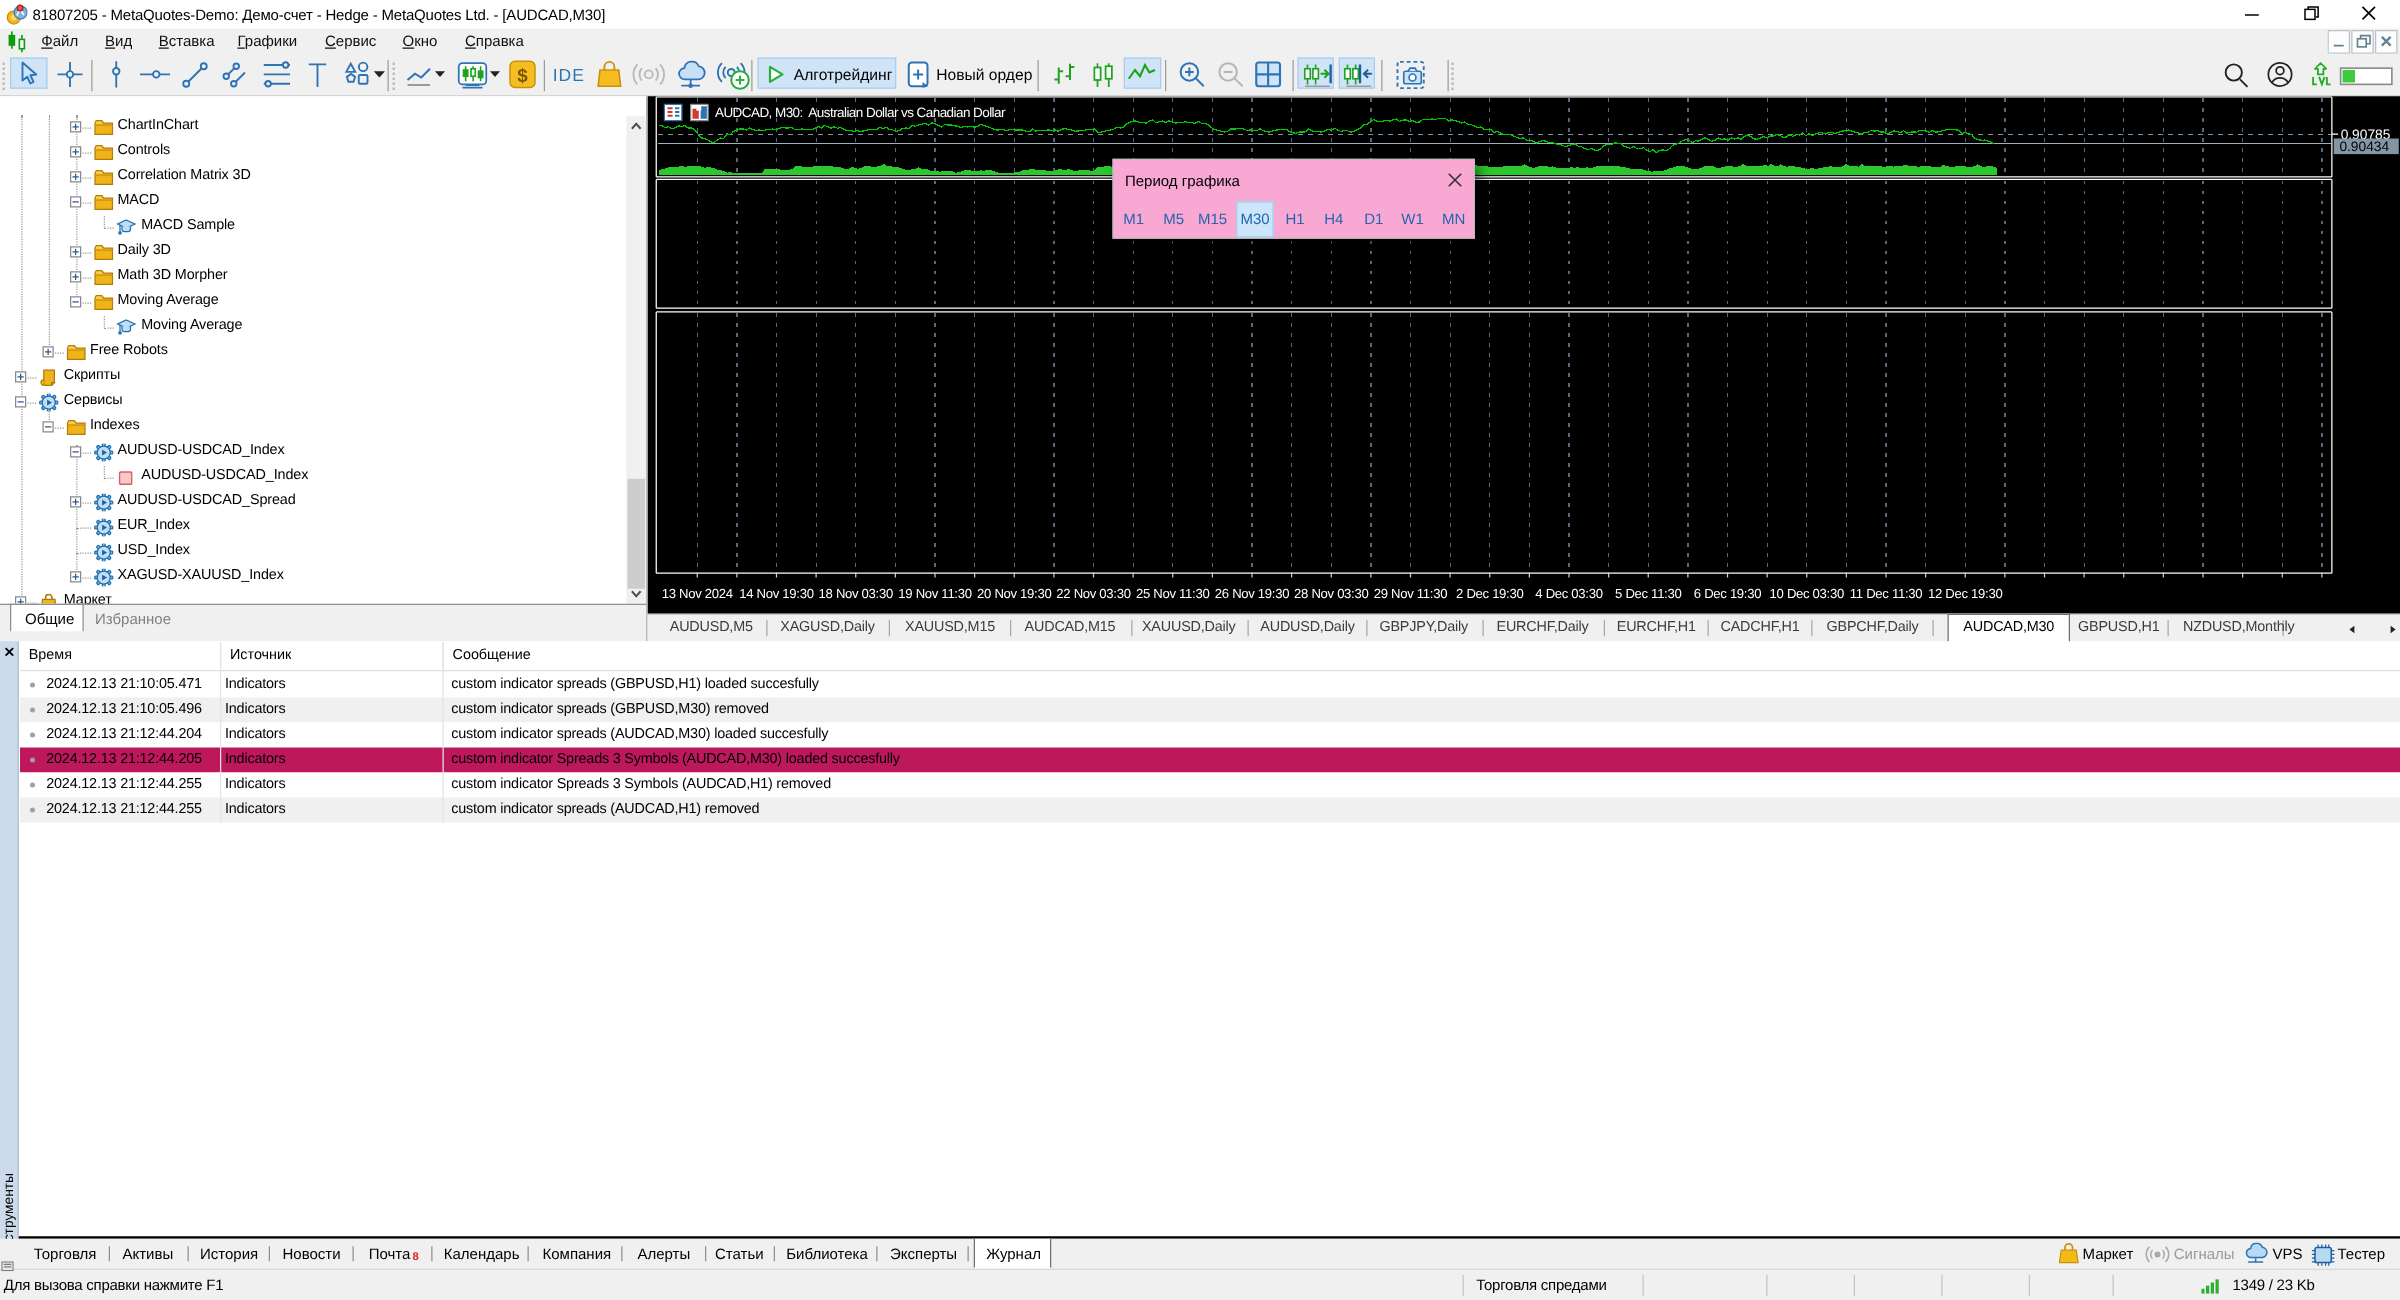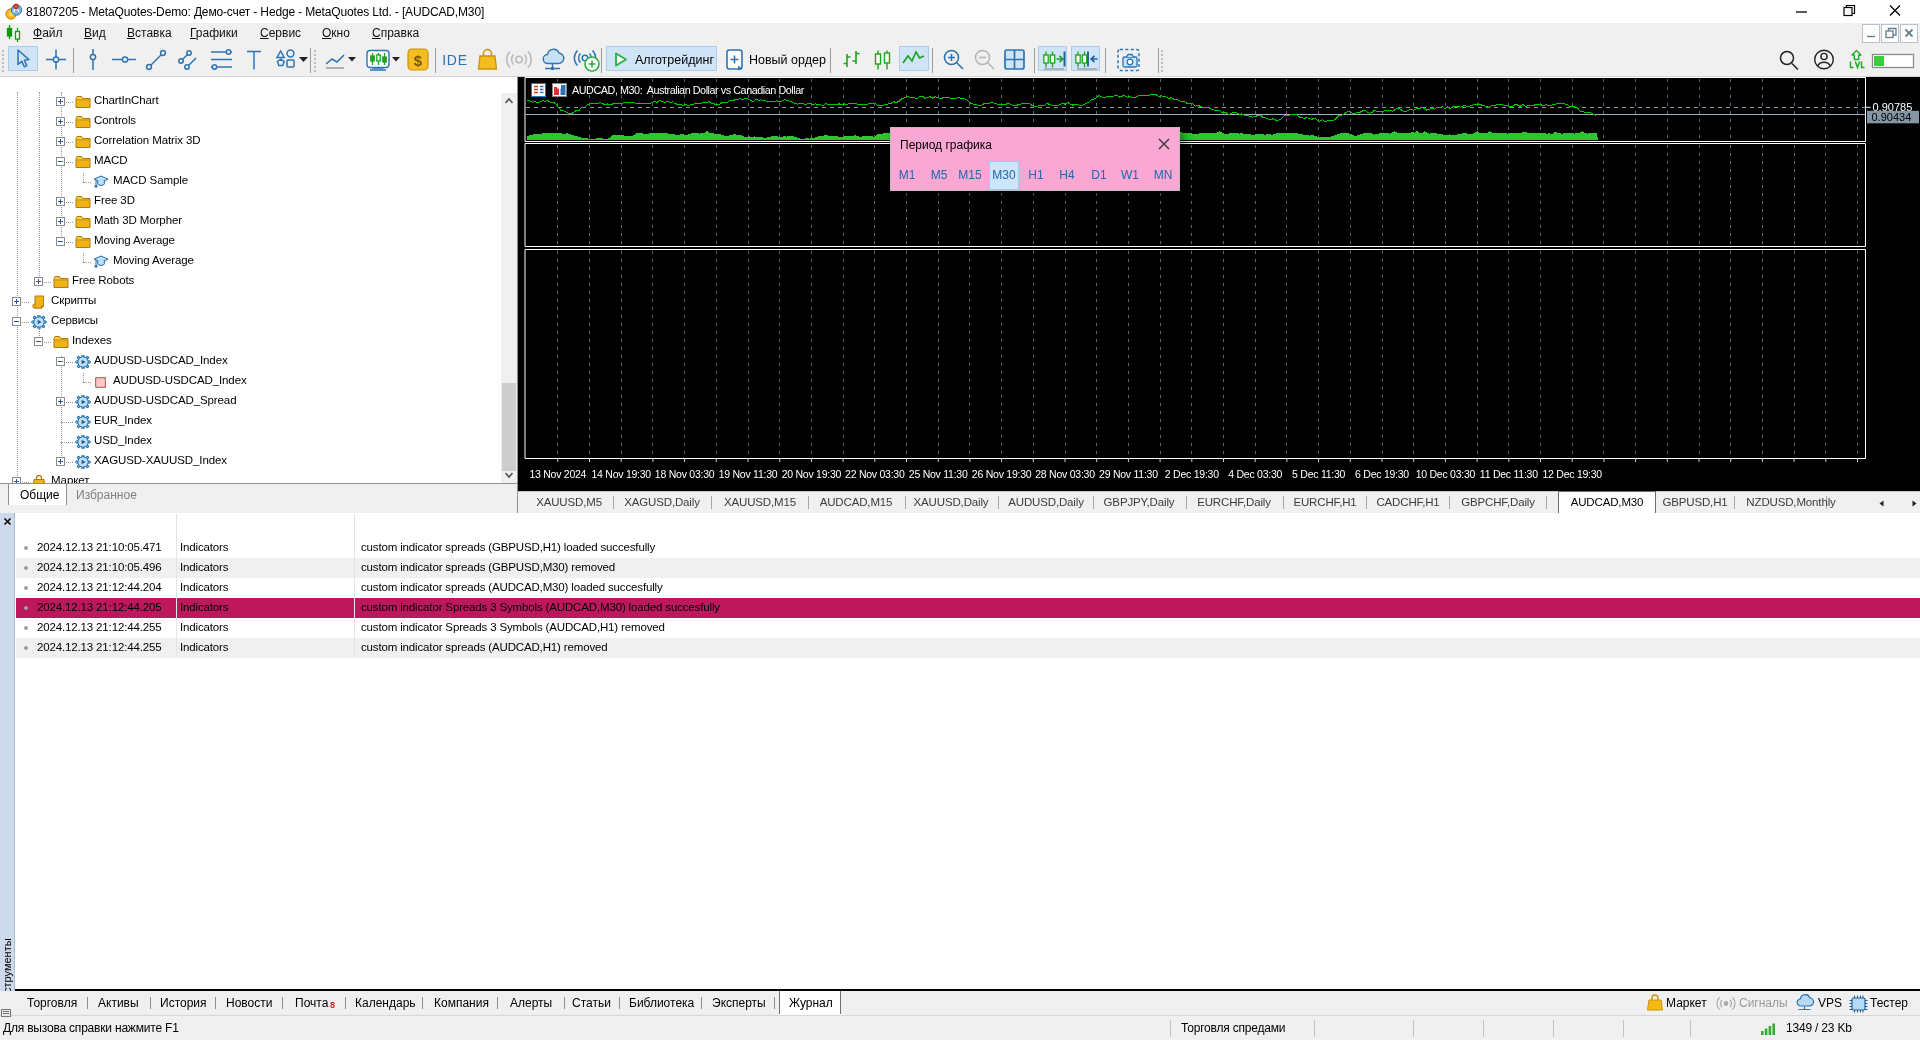--- a/index.html
+++ b/index.html
@@ -573,21 +573,21 @@
     <div class="trow" style="top:114.5px">
       <div class="ebox plus" style="left:56.0px;top:5.5px">
         <i></i>
         <b></b>
       </div>
       <svg class="abs" style="left:75px;top:3.0px" width="16" height="14" viewBox="0 0 16 14">
         <path d="M1 3.5 L1 12.5 L15 12.5 L15 3.5 L8 3.5 L6.5 1.5 L2 1.5 L1 3.5 Z" fill="#f0b31a" stroke="#b07d0a"></path>
         <path d="M1 5 h14" stroke="#c9930f"></path>
         <path d="M2 2.2 h4 l1.3 1.8 h-5.8 Z" fill="#fad054"></path>
       </svg>
-      <span class="abs" style="left:94px;top:2.5px">Free 3D</span>
+      <span class="abs" style="left:94px;top:2.5px">Daily 3D</span>
     </div>
     <div class="trow" style="top:134.5px">
       <div class="ebox plus" style="left:56.0px;top:5.5px">
         <i></i>
         <b></b>
       </div>
       <svg class="abs" style="left:75px;top:3.0px" width="16" height="14" viewBox="0 0 16 14">
         <path d="M1 3.5 L1 12.5 L15 12.5 L15 3.5 L8 3.5 L6.5 1.5 L2 1.5 L1 3.5 Z" fill="#f0b31a" stroke="#b07d0a"></path>
         <path d="M1 5 h14" stroke="#c9930f"></path>
         <path d="M2 2.2 h4 l1.3 1.8 h-5.8 Z" fill="#fad054"></path>
@@ -806,21 +806,21 @@
     <div class="ctsep" style="left:575px"></div>
     <div class="ctsep" style="left:668px"></div>
     <div class="ctsep" style="left:765px"></div>
     <div class="ctsep" style="left:848px"></div>
     <div class="ctsep" style="left:931px"></div>
     <div class="ctsep" style="left:1028px"></div>
     <div class="ctsep" style="left:1216px"></div>
     <div class="ctsep" style="left:1308px"></div>
     <div class="abs" style="left:1040px;top:-1px;width:98px;height:23px;background:#fff;border:1px solid #6e6e6e;border-bottom:none"></div>
     <span class="ctab" style="left:1089px;top:4px;color:#000">AUDCAD,M30</span>
-    <span class="ctab" style="left:51px">XAUUSD,M5</span>
+    <span class="ctab" style="left:51px">AUDUSD,M5</span>
     <span class="ctab" style="left:144px">XAGUSD,Daily</span>
     <span class="ctab" style="left:242px">XAUUSD,M15</span>
     <span class="ctab" style="left:338px">AUDCAD,M15</span>
     <span class="ctab" style="left:433px">XAUUSD,Daily</span>
     <span class="ctab" style="left:528px">AUDUSD,Daily</span>
     <span class="ctab" style="left:621px">GBPJPY,Daily</span>
     <span class="ctab" style="left:716px">EURCHF,Daily</span>
     <span class="ctab" style="left:807px">EURCHF,H1</span>
     <span class="ctab" style="left:890px">CADCHF,H1</span>
     <span class="ctab" style="left:980px">GBPCHF,Daily</span>
@@ -830,20 +830,25 @@
       <path d="M5.5 1.5 L5.5 7.5 L1.5 4.5 Z" fill="#222"></path>
       <path d="M34.5 1.5 L34.5 7.5 L38.5 4.5 Z" fill="#222"></path>
     </svg>
   </div>
 <div id="journal">
     <div id="jstrip">
       <svg class="abs" style="left:3px;top:4px" width="9" height="9" viewBox="0 0 9 9">
         <path d="M1.5 1.5 l6 6 m0-6 l-6 6" stroke="#000" stroke-width="1.5"></path>
       </svg>
       <span class="abs" style="left:1px;top:494px;font-size:11px;color:#000;transform-origin:0 0;transform:rotate(-90deg);white-space:nowrap">Инструменты</span>
+    </div>
+    <div class="abs" style="left:16px;top:0;width:1904px;height:24px;border-bottom:1px solid #e0e0e0">
+      <span class="abs" style="left:7px;top:5px;font-size:11.5px">Время</span>
+      <span class="abs" style="left:168px;top:5px;font-size:11.5px">Источник</span>
+      <span class="abs" style="left:346px;top:5px;font-size:11.5px">Сообщение</span>
     </div>
     <div class="jcol" style="left:176px;height:143px"></div>
     <div class="jcol" style="left:354px;height:143px"></div>
     <div class="jrow" style="top:25px;background:#fff">
       <div class="jdot"></div>
       <span class="abs" style="left:21px;top:3px">2024.12.13 21:10:05.471</span>
       <span class="abs" style="left:164px;top:3px">Indicators</span>
       <span class="abs" style="left:345px;top:3px">custom indicator spreads (GBPUSD,H1) loaded succesfully</span>
     </div>
     <div class="jrow" style="top:45px;background:#f0f0f0">

